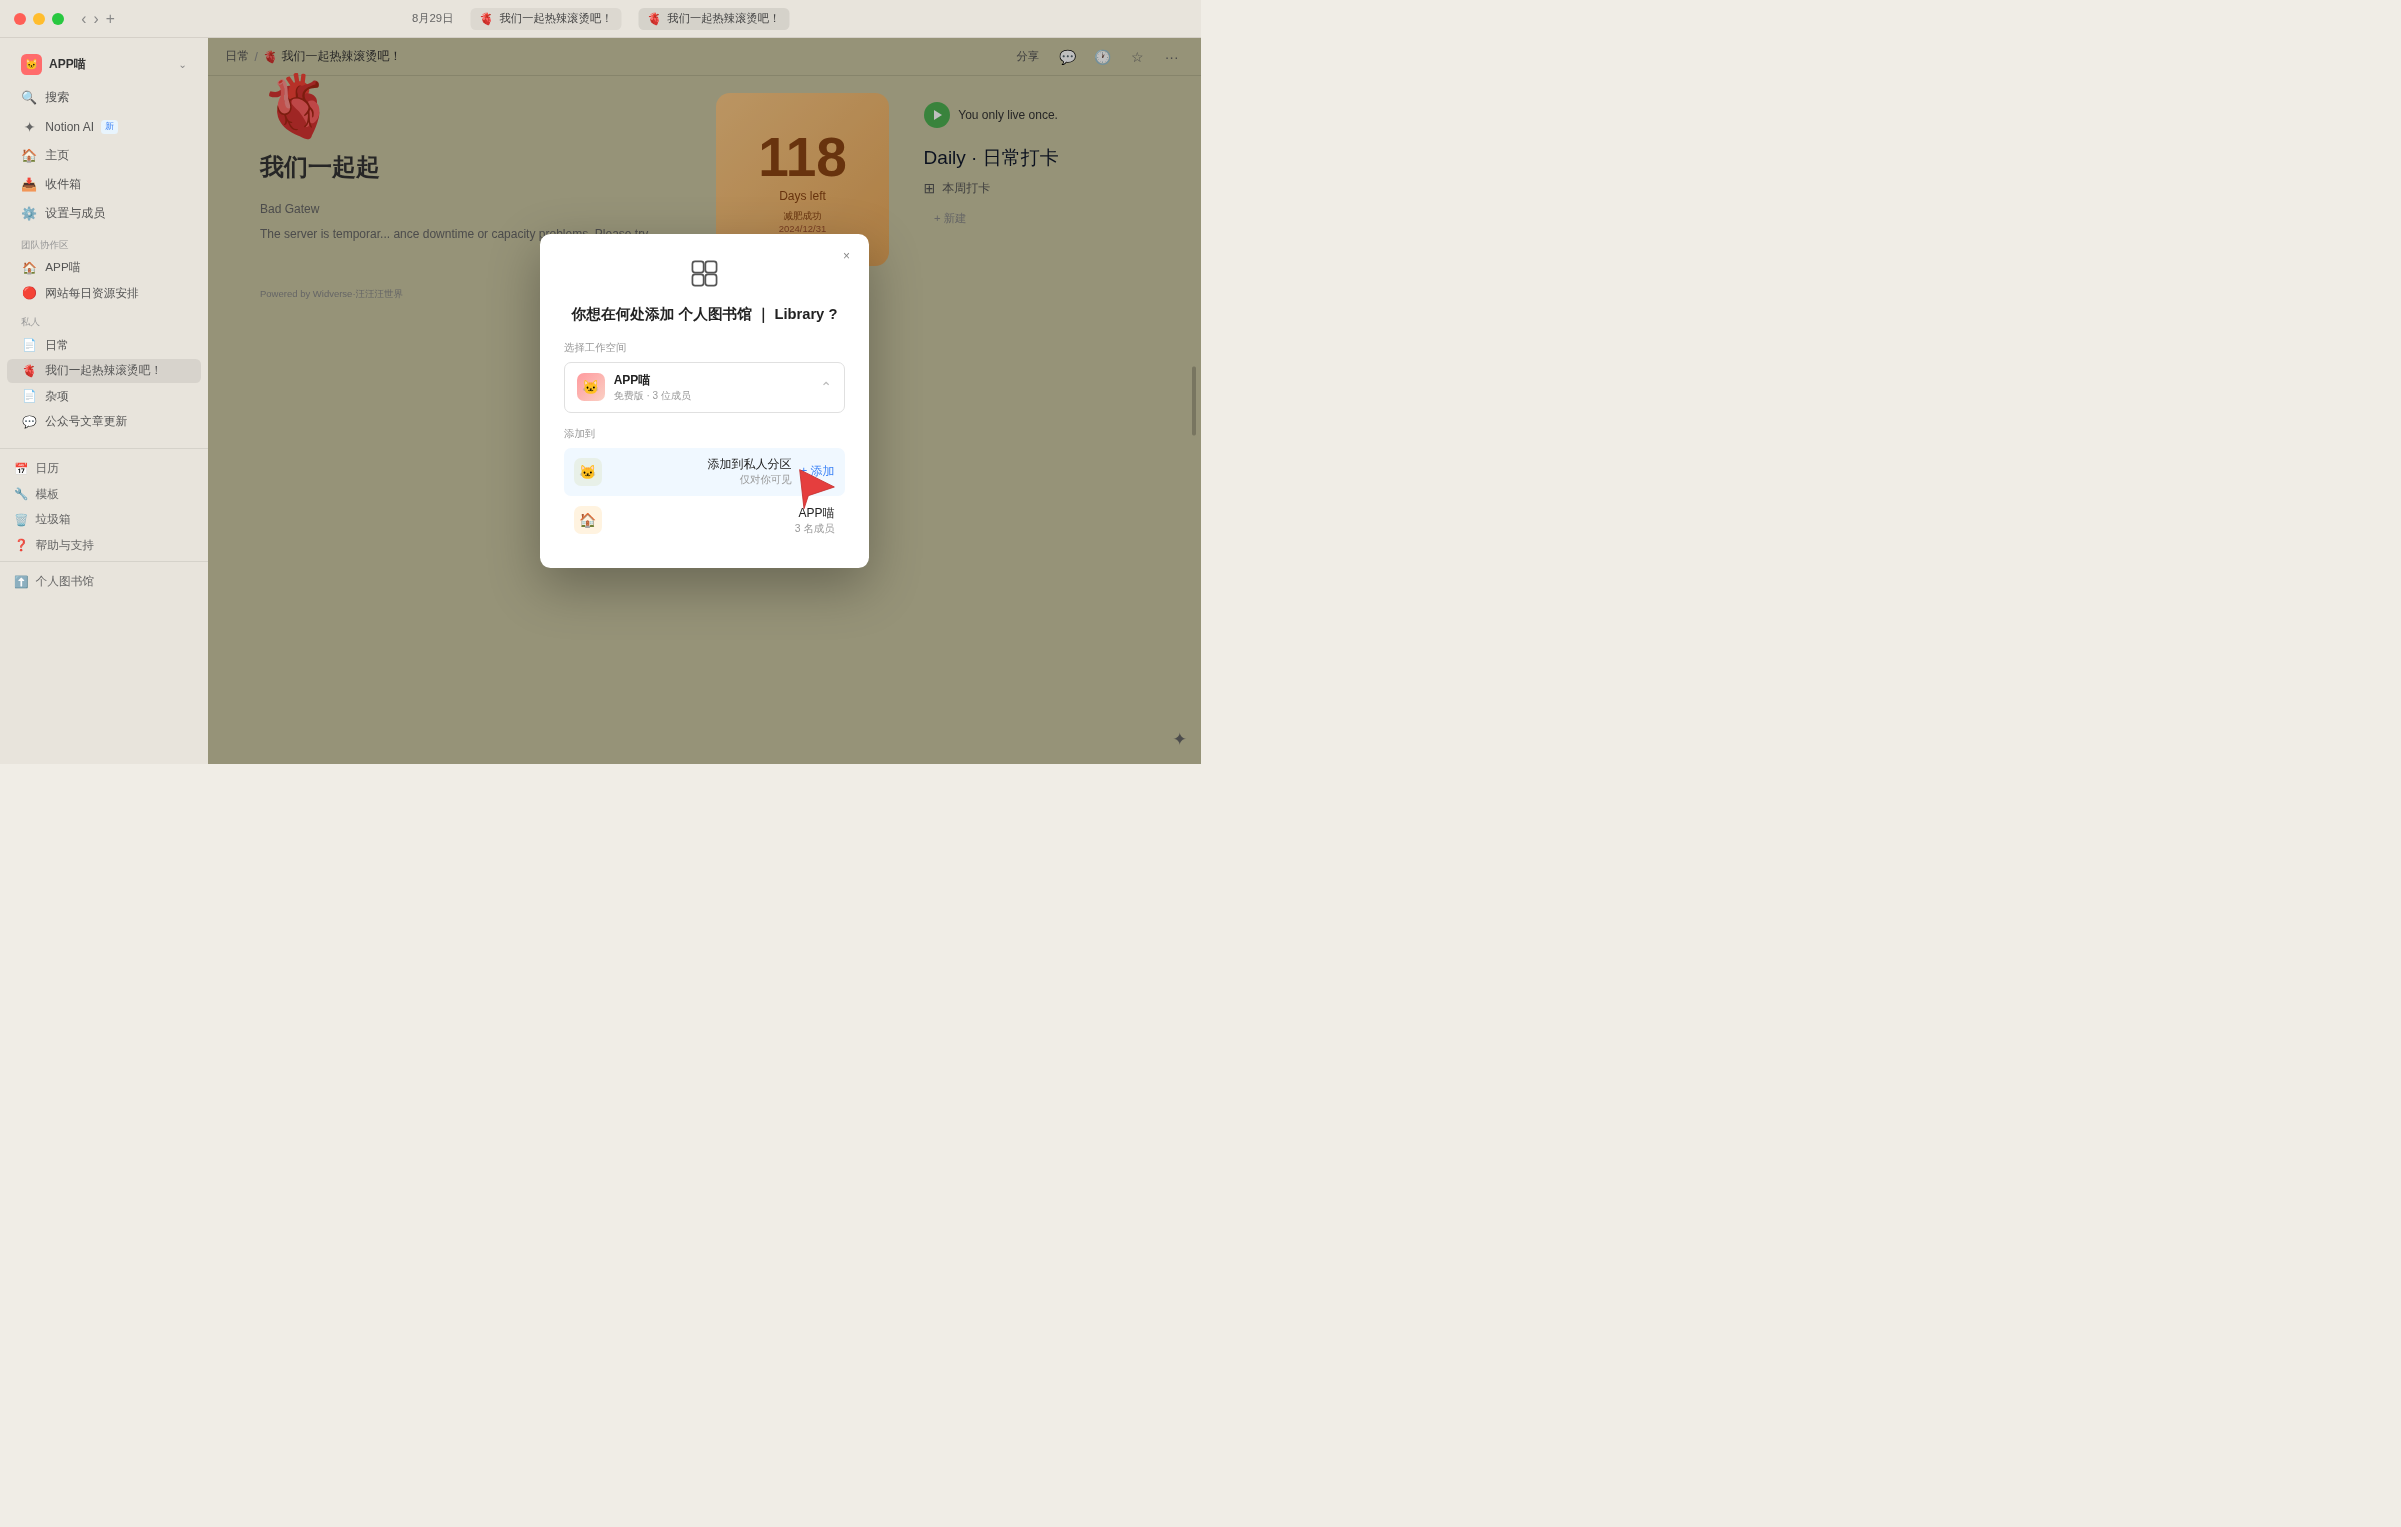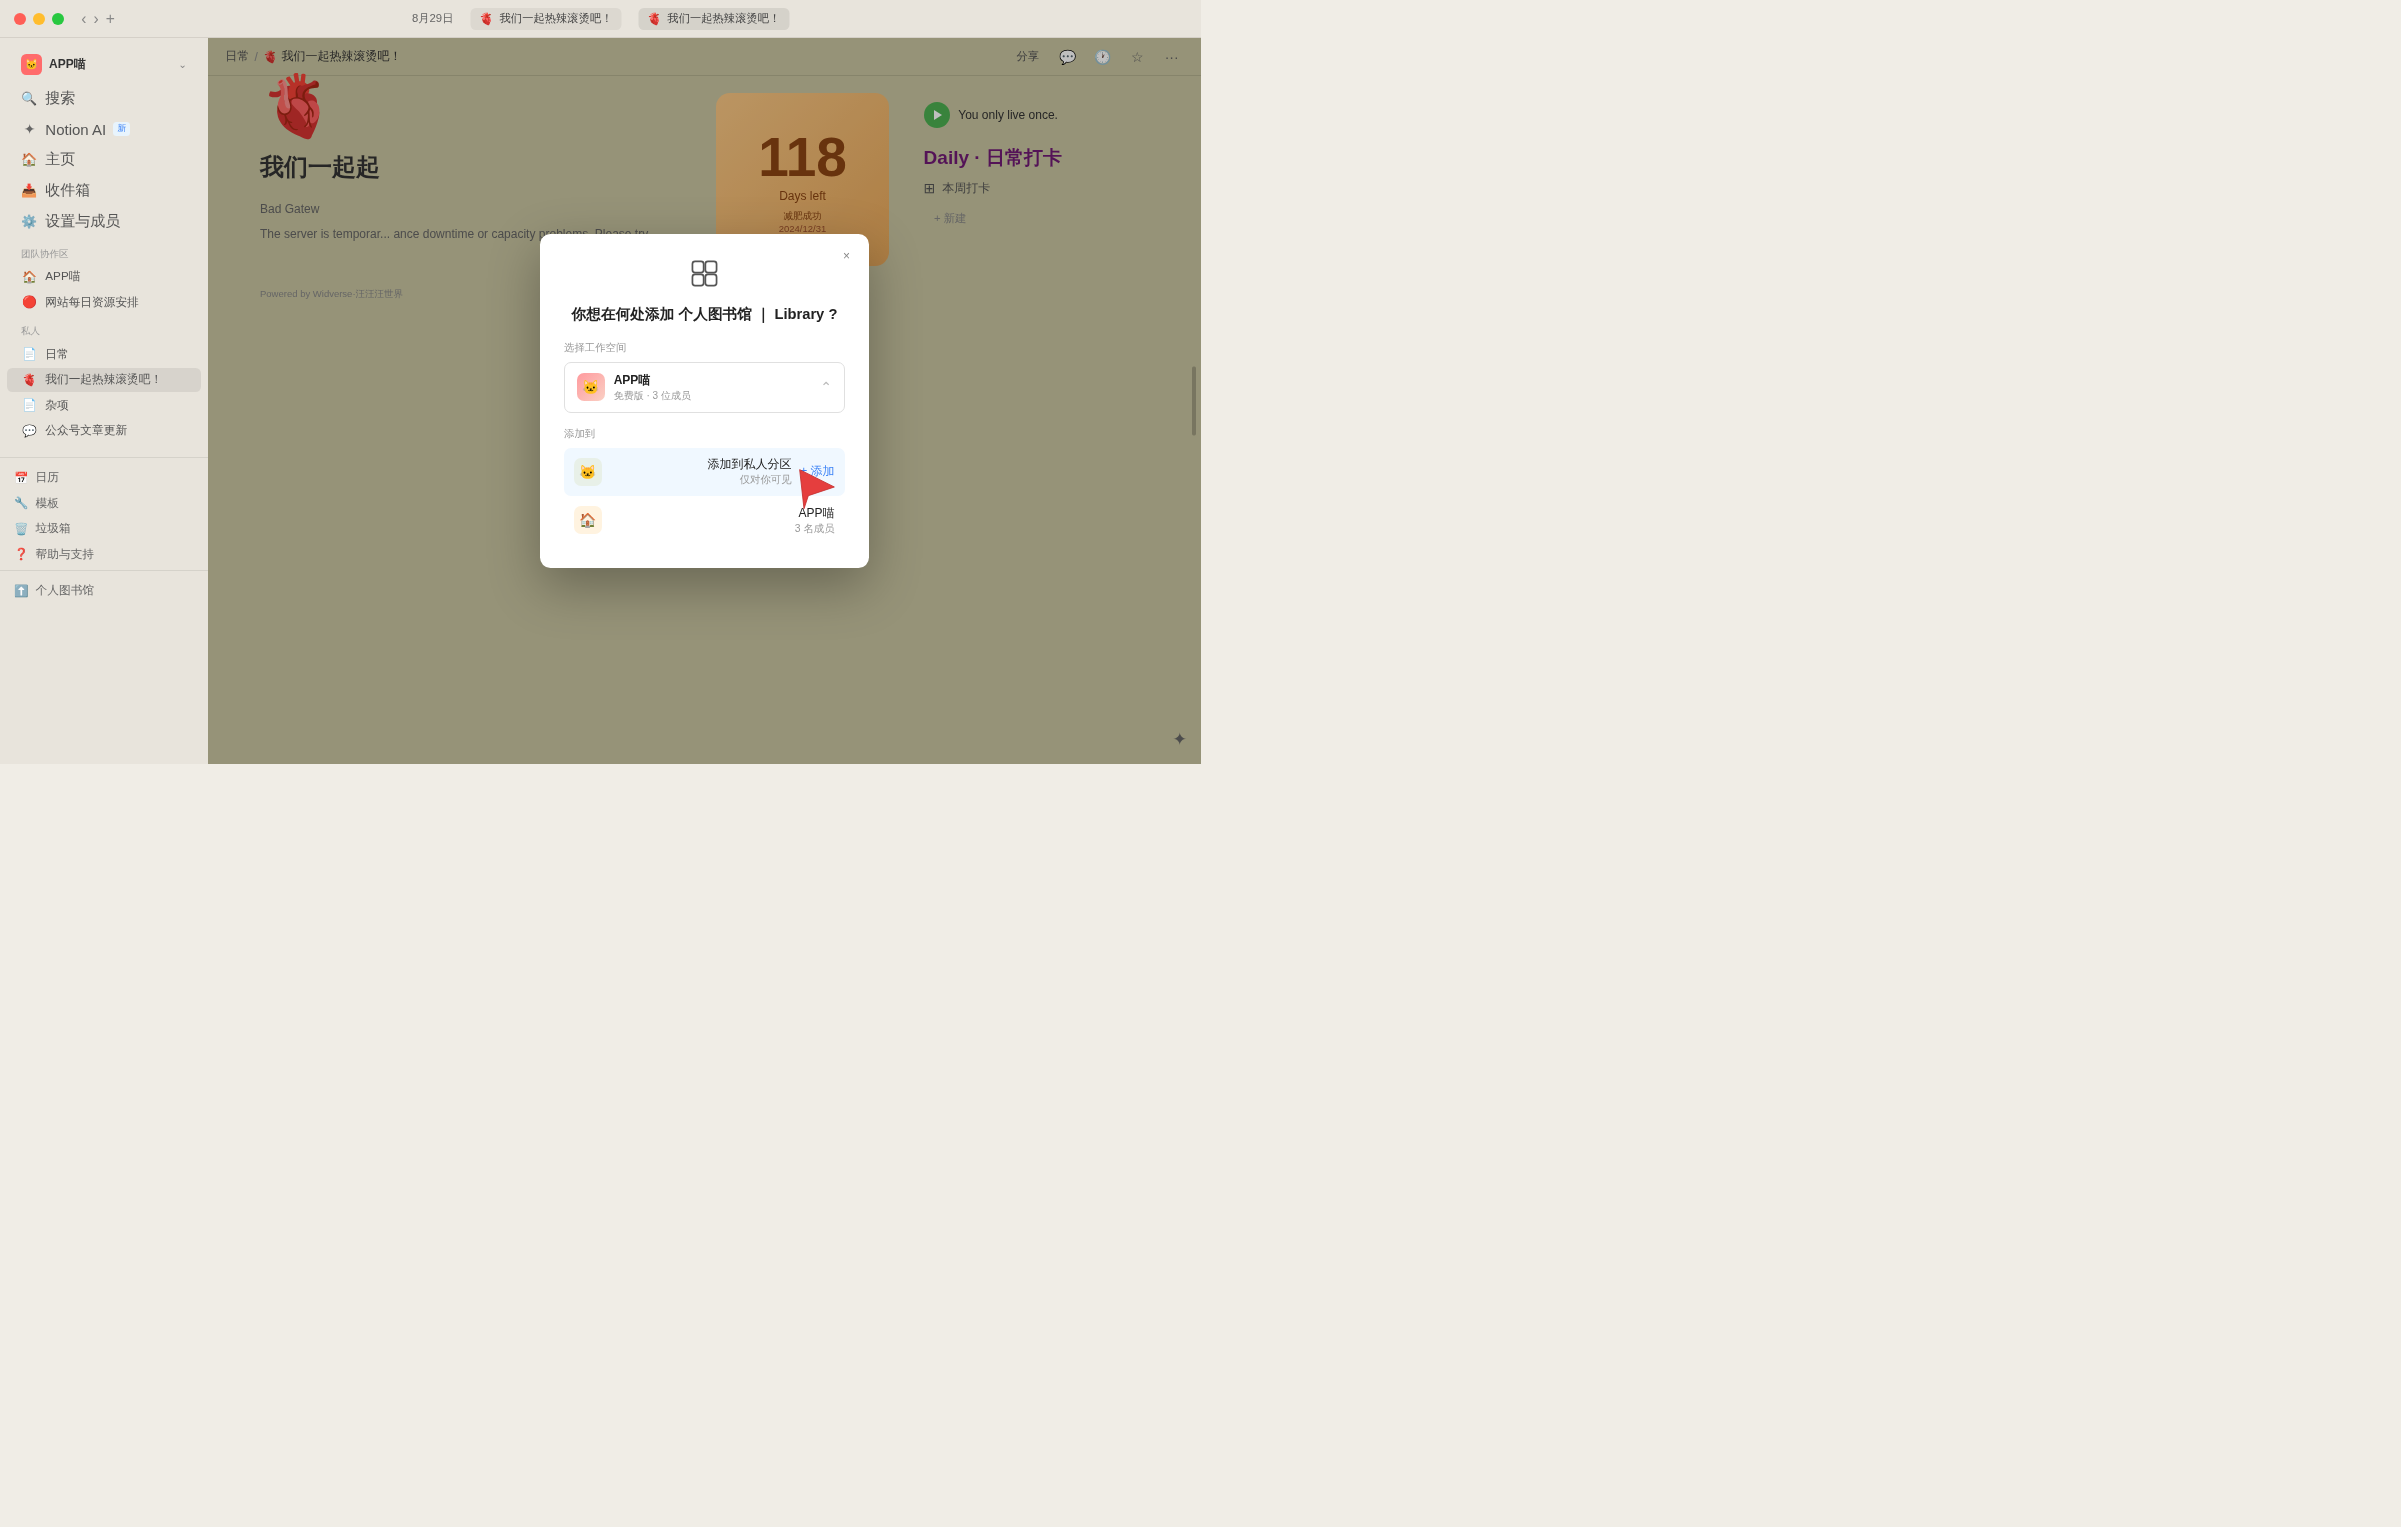--- a/index.html
+++ b/index.html
@@ -123,21 +123,21 @@
       align-items: center;
       gap: 7px;
       padding: 5.2px 14px;
       cursor: pointer;
       font-size: 12px;
       color: #555;
       border-radius: 5.2px;
       margin: 0.9px 7px;
     }
     .sidebar-item .icon { font-size: 13px; width: 17.3px; text-align: center; }
-    .sidebar-item-label { font-size: 15px; }
+    .sidebar-item-label { font-size: 12px; }
     .new-badge {
       background: #e8f4fd;
       color: #3b82f6;
       font-size: 8.7px;
       padding: 0.9px 4.3px;
       border-radius: 3.5px;
       font-weight: 500;
     }
 
     .sidebar-section-label {
@@ -303,22 +303,22 @@
       border-bottom: 5.2px solid transparent;
       margin-left: 2.6px;
     }
     .video-title {
       font-size: 12px;
       color: #333;
       font-weight: 500;
     }
     .daily-title {
       font-size: 19px;
-      font-weight: 700;
-      color: #701a75;
+      font-weight: 400;
+      color: #0f172a;
       margin-bottom: 8.7px;
     }
     .daily-checkin {
       display: flex;
       align-items: center;
       gap: 7px;
       font-size: 12px;
       color: #555;
     }
     .checkin-icon { font-size: 14px; }

